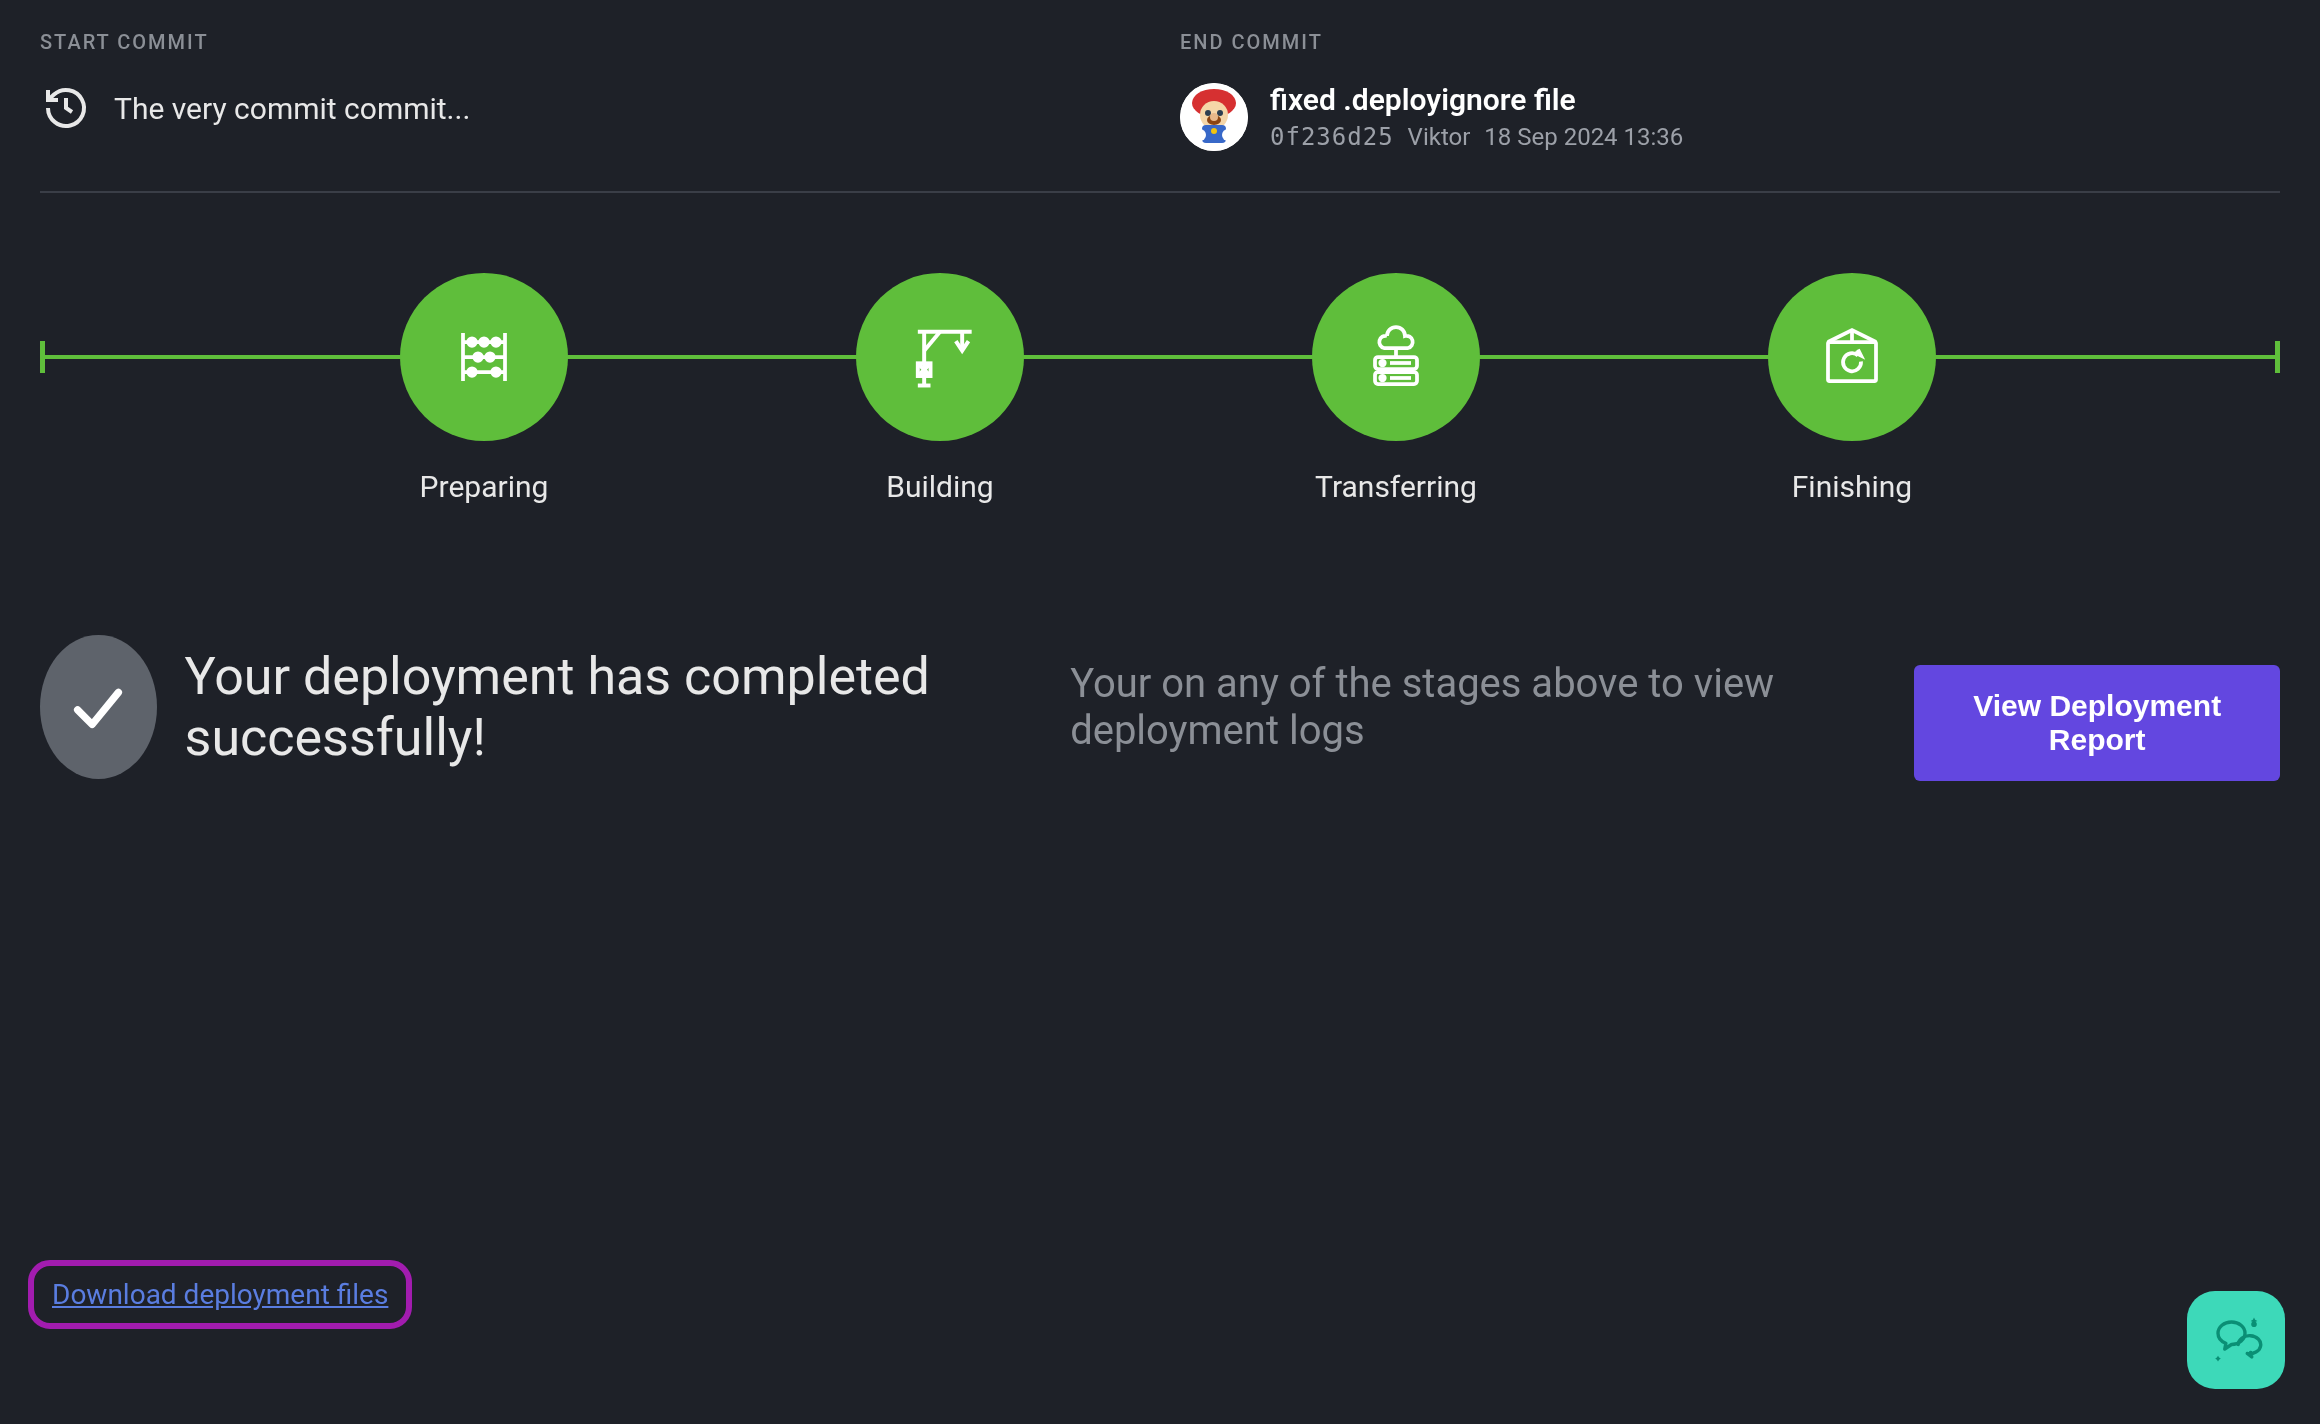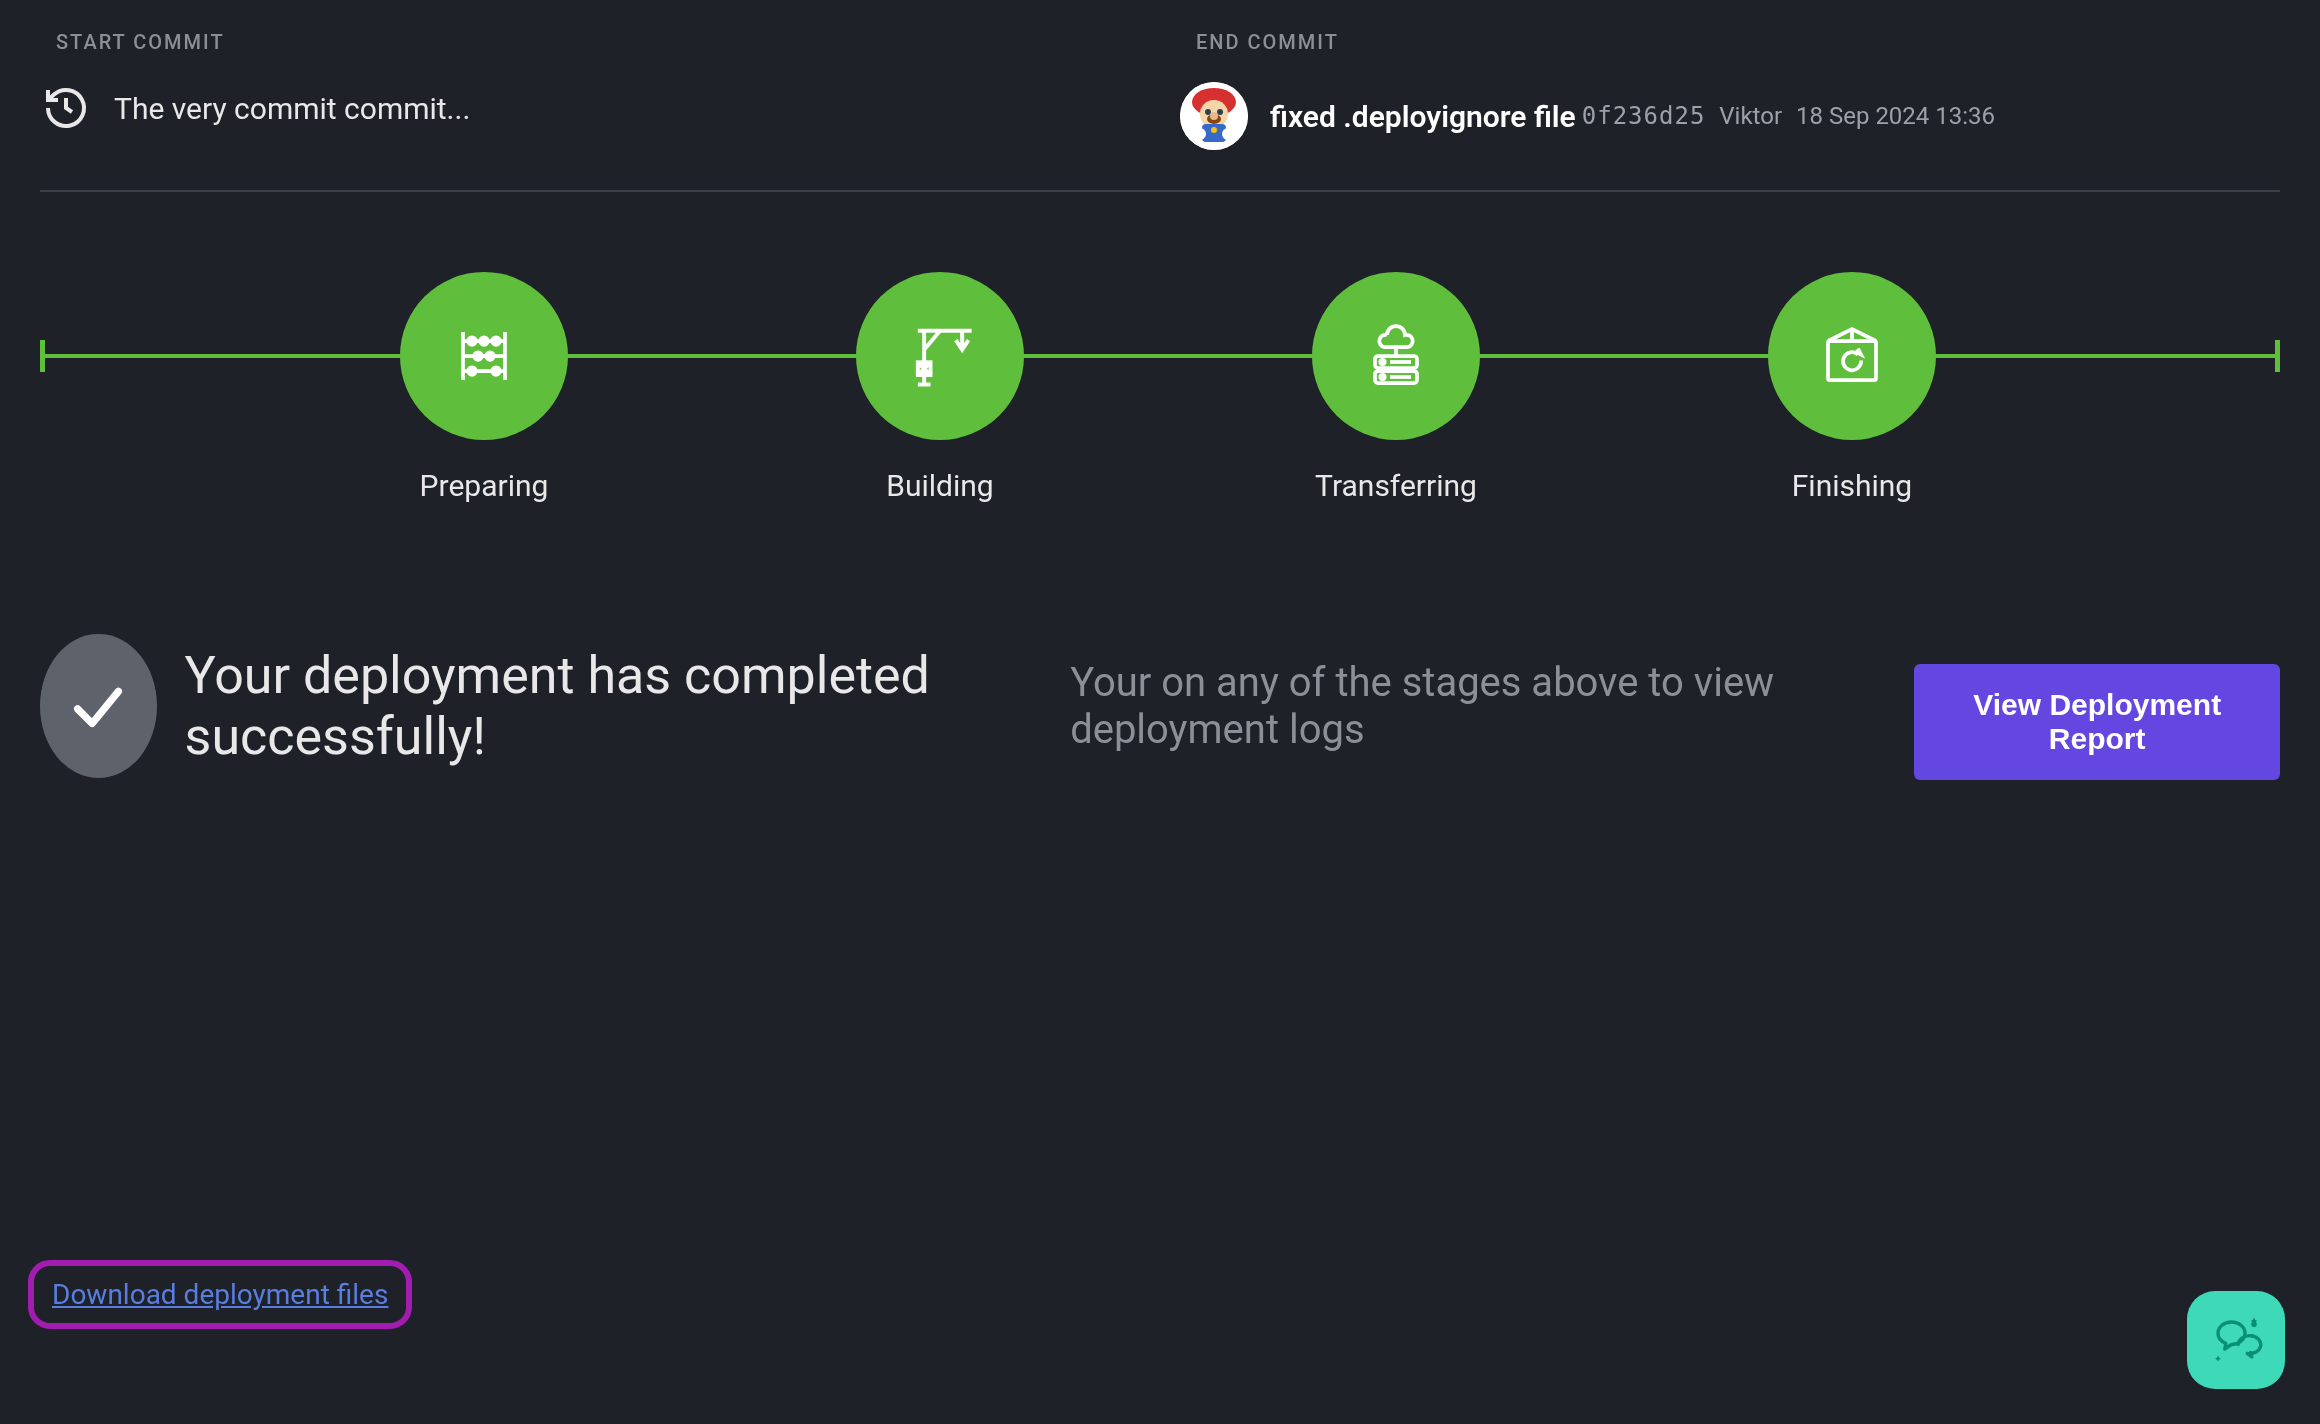--- a/index.html
+++ b/index.html
@@ -24,21 +24,20 @@
     .commit-col {
       flex: 1;
     }
     .commit-label {
       color: #8b8f96;
       font-size: 20px;
       letter-spacing: 2px;
       text-transform: uppercase;
       margin-bottom: 28px;
       font-weight: 500;
-      margin-left: 16px;
     }
     .commit-content {
       display: flex;
       align-items: center;
       gap: 22px;
     }
     .history-icon {
       width: 52px;
       height: 52px;
       display: flex;
@@ -55,21 +54,21 @@
       justify-content: center;
       overflow: hidden;
       flex-shrink: 0;
     }
     .commit-text {
       font-size: 30px;
       color: #e8e8e8;
     }
     .commit-details {
       display: flex;
-      flex-direction: row;
+      flex-direction: column;
       gap: 6px;
     }
     .commit-title {
       font-size: 30px;
       color: #ffffff;
       font-weight: 600;
     }
     .commit-meta {
       display: flex;
       gap: 14px;

